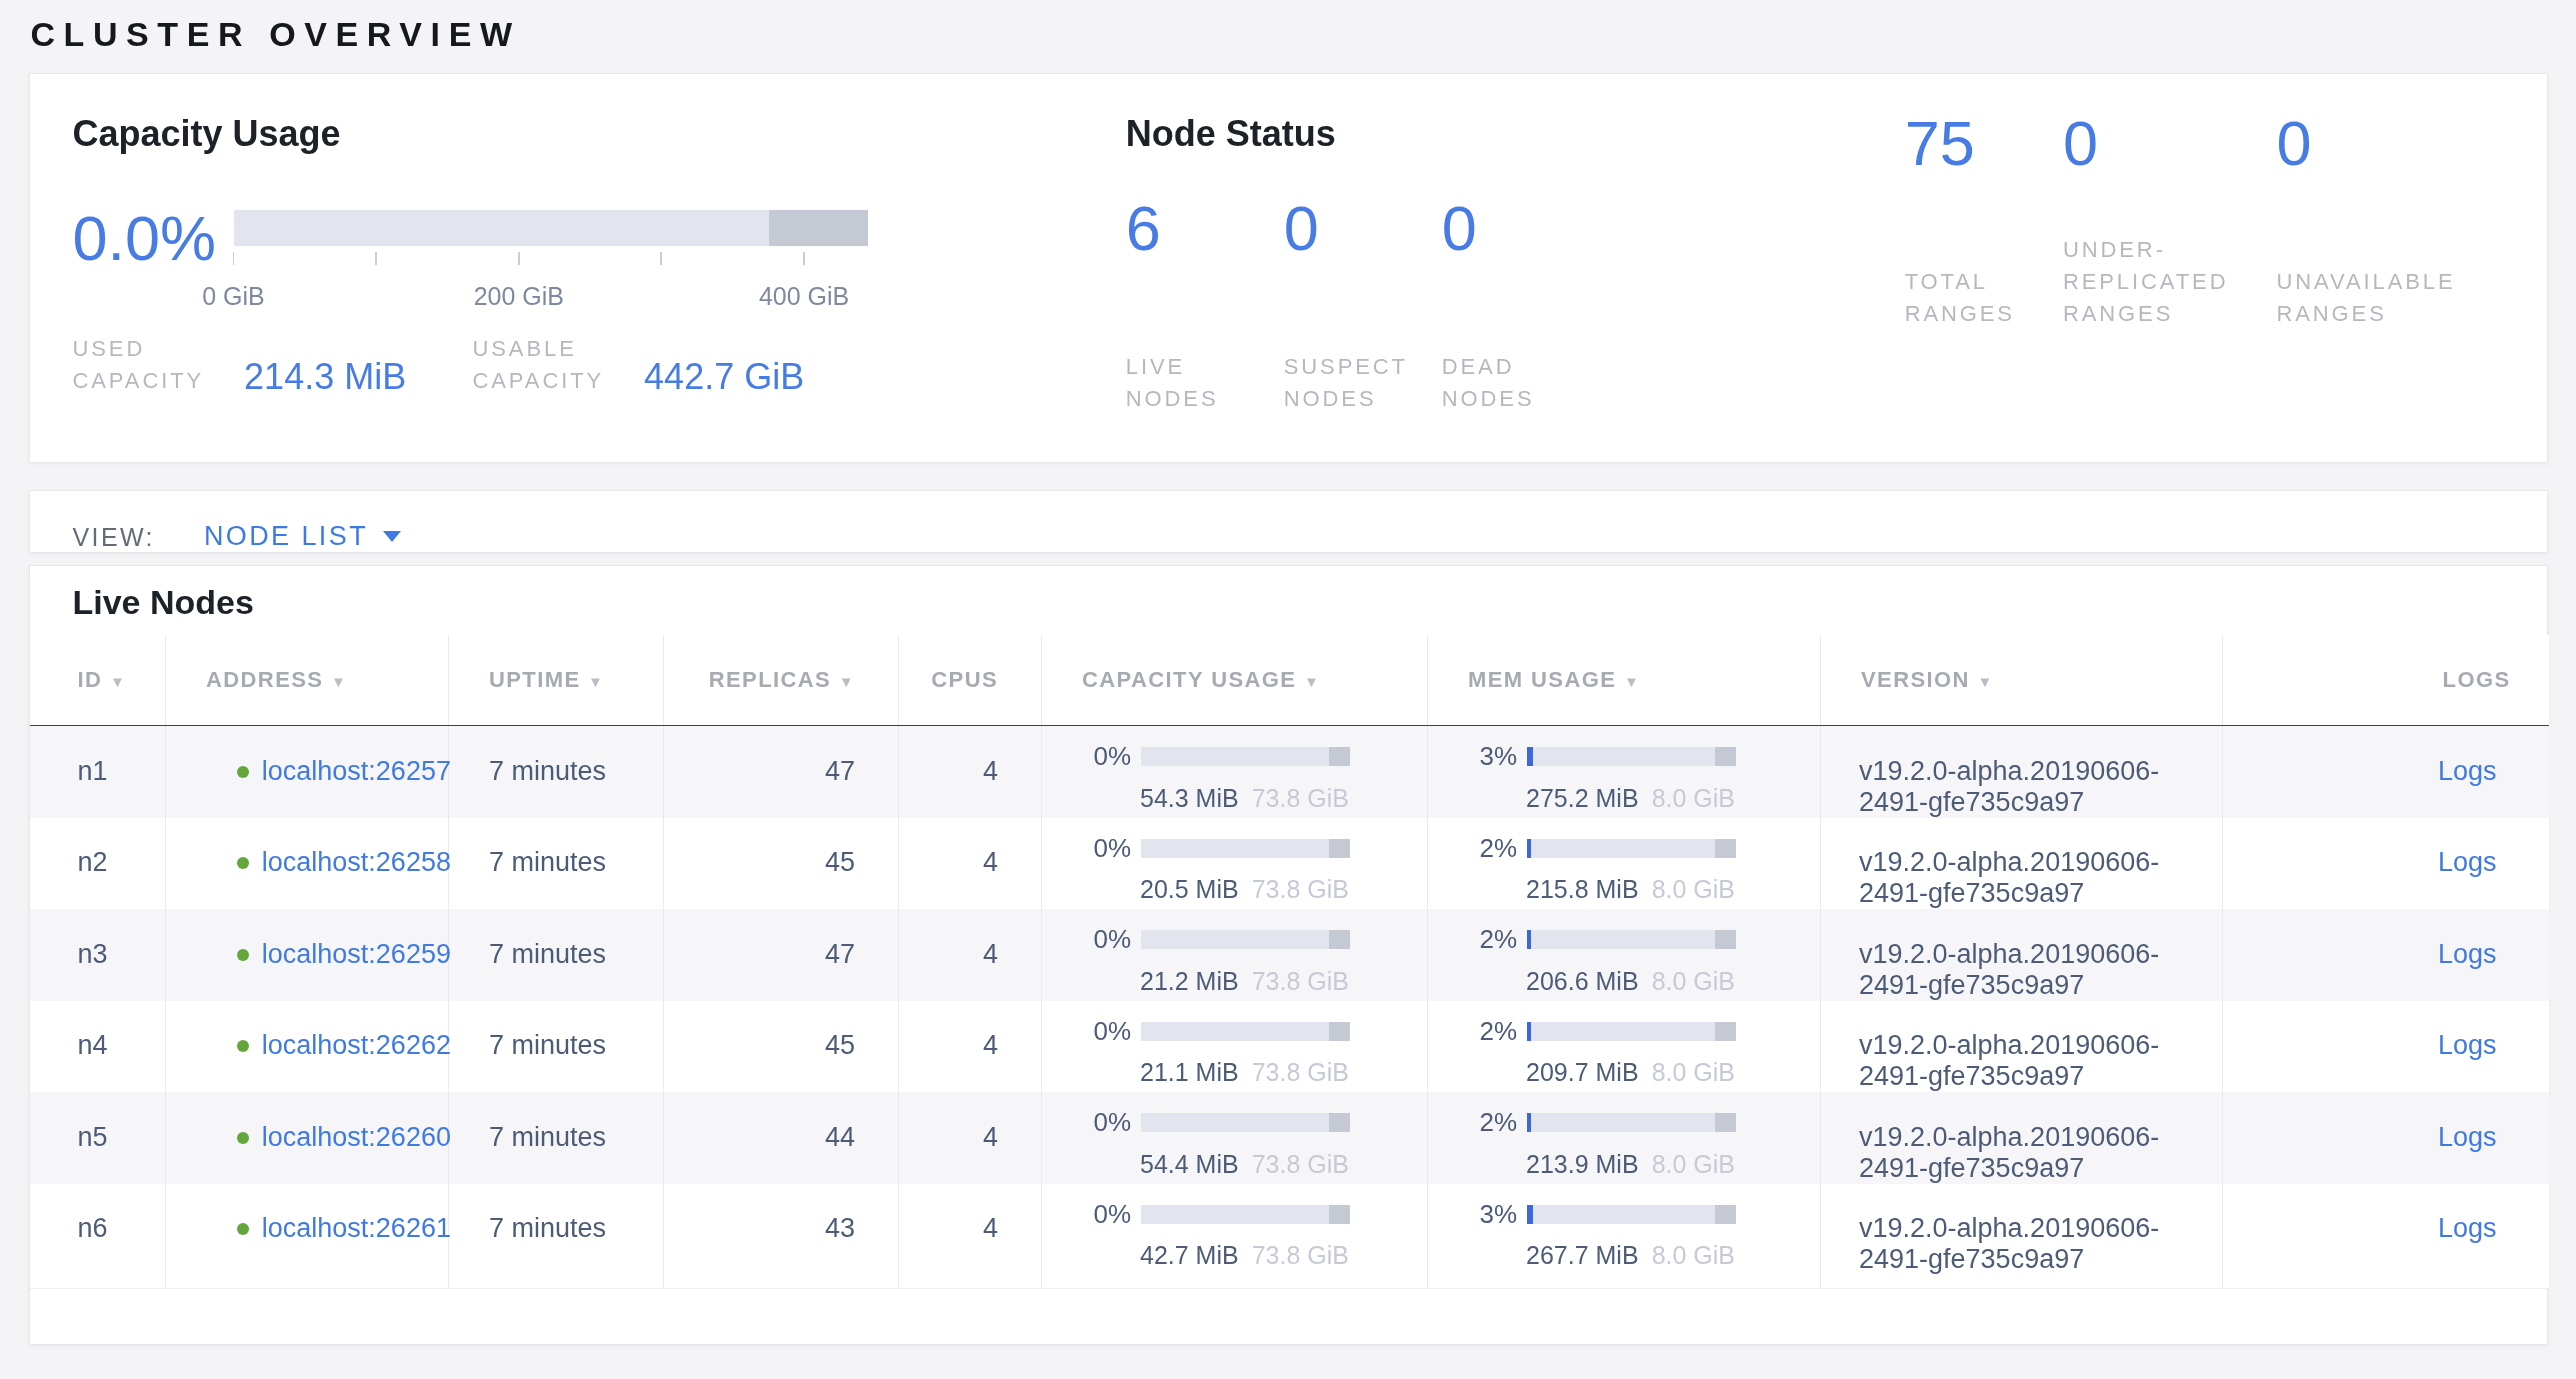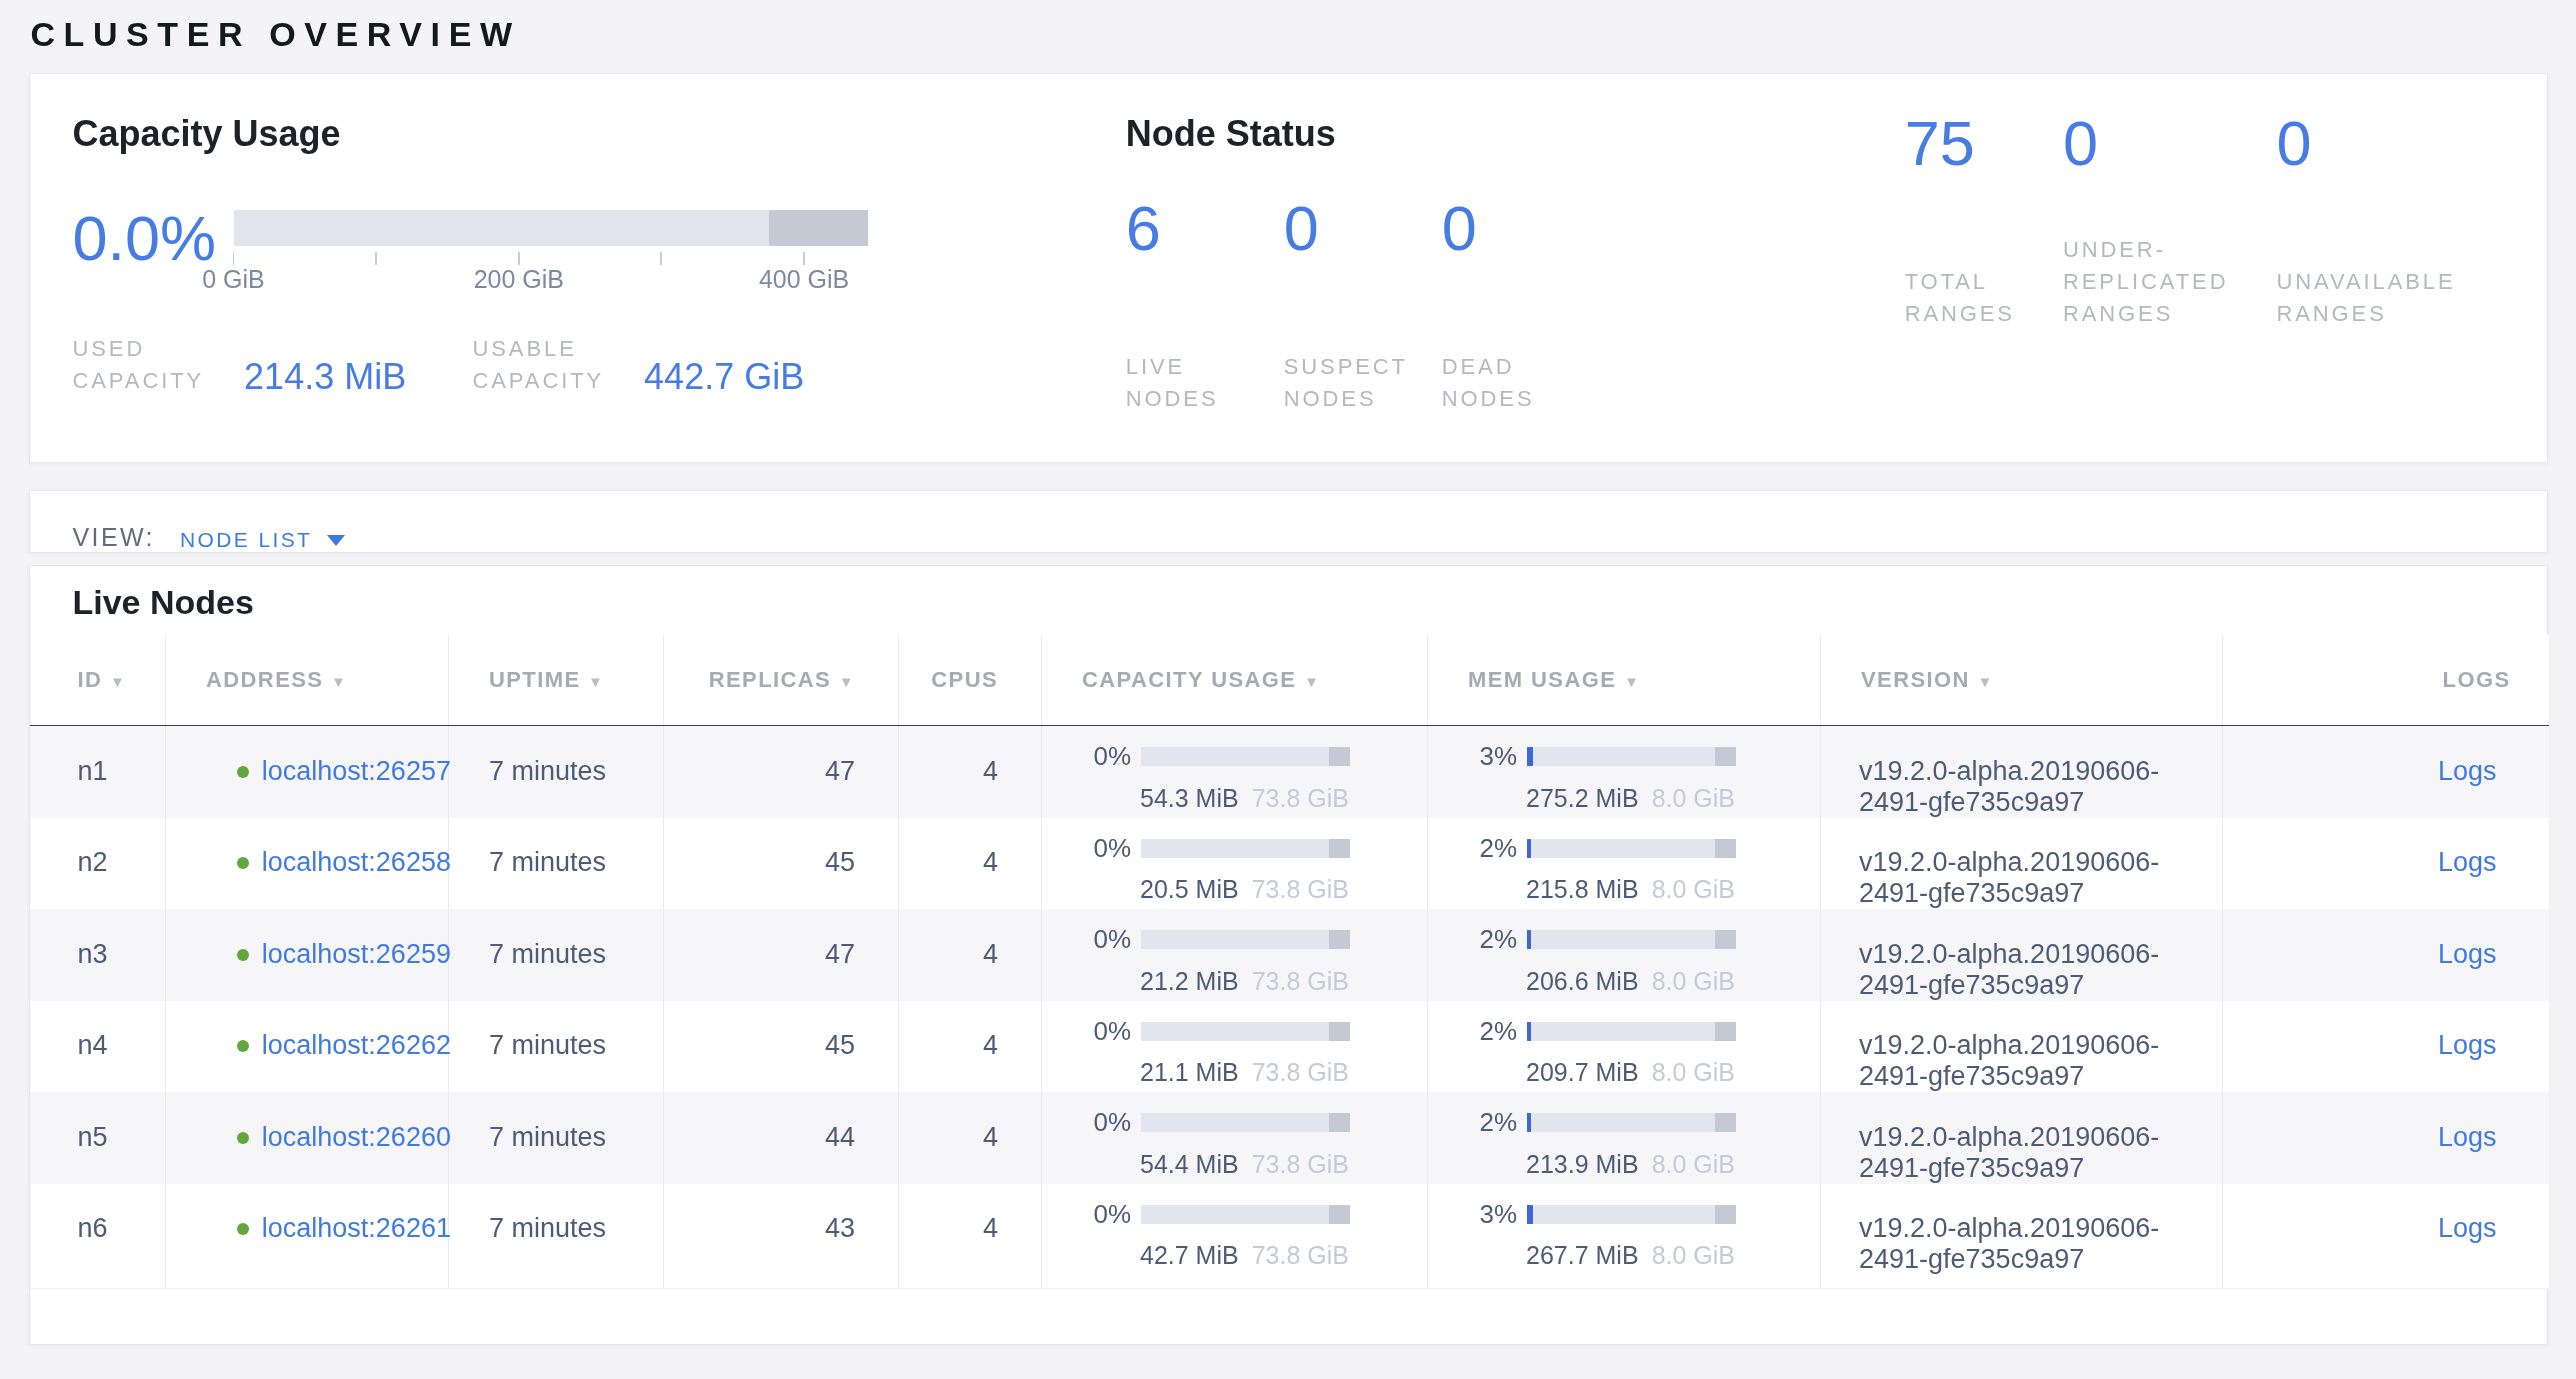--- a/index.html
+++ b/index.html
@@ -41,39 +41,39 @@
   .sec-repl{flex:1;}
 
   .cap-row{display:flex;align-items:flex-start;}
   .cap-pct{width:161px;font-size:63px;color:var(--blue-num);line-height:1;padding-top:9.5px;}
   .cap-chart{width:634px;}
   .cap-bar{height:36px;margin-top:13.3px;background:var(--bar-light);position:relative;overflow:hidden;}
   .cap-bar-fill{position:absolute;left:0;top:0;bottom:0;background:var(--bar-blue);}
   .cap-bar-tail{position:absolute;left:84.5%;right:0;top:0;bottom:0;background:var(--bar-dark);}
   .cap-axis{position:relative;height:49px;margin-top:5.7px;}
   .cap-axis .tick{position:absolute;top:0;width:1.9px;height:12.4px;background:#c9ccd4;transform:translateX(-1px);}
-  .cap-axis .tick-label{position:absolute;top:13px;font-size:25px;color:var(--axis-gray);
+  .cap-axis .tick-label{position:absolute;top:30px;font-size:25px;color:var(--axis-gray);
     transform:translateX(-50%);white-space:nowrap;}
   .cap-stats{display:flex;margin-top:32px;}
   .cap-stat{display:flex;align-items:flex-end;}
   .cap-stat:first-child{width:400px;}
   .stat-label{font-size:22px;letter-spacing:2.9px;color:var(--label-gray);line-height:1.45;white-space:pre-line;}
   .cap-stat .stat-value{font-size:36px;color:var(--blue-num);margin-left:40px;line-height:1;position:relative;top:-1.9px;}
 
   .stats-row{display:flex;}
   .sec-nodes .stat-col{width:158px;}
   .sec-repl .stat-col{margin-right:48px;}
   .stat-col .stat-num{font-size:63px;color:var(--blue-num);line-height:1;}
   .stat-col .lbl-wrap{height:155px;display:flex;align-items:flex-end;}
 
   
   .viewbar{height:63px;margin-top:27px;display:flex;align-items:flex-end;padding:0 43px;}
   .view-label{font-size:25px;letter-spacing:2.4px;color:#646a76;}
   .view-dropdown{display:flex;align-items:center;margin-left:25px;cursor:pointer;}
-  .view-selected{font-size:21px;letter-spacing:2.4px;color:var(--blue-link);}
+  .view-selected{font-size:27px;letter-spacing:2.4px;color:var(--blue-link);margin-left:24px;}
   .dd-triangle{width:0;height:0;border-left:9.5px solid transparent;border-right:9.5px solid transparent;
     border-top:11.4px solid var(--blue-link);margin-left:15px;}
 
   
   .tablecard{margin-top:12.4px;padding-top:15px;padding-bottom:55px;}
   .tablecard h2{font-size:34px;font-weight:700;color:var(--near-black);line-height:42px;
     margin:0 0 11.4px 43px;}
   table{width:100%;border-collapse:collapse;table-layout:fixed;}
   th{height:91px;font-size:22px;font-weight:700;letter-spacing:1.4px;color:var(--header-gray);
     background:#fff;border-bottom:1px solid #404040;text-align:left;vertical-align:middle;

